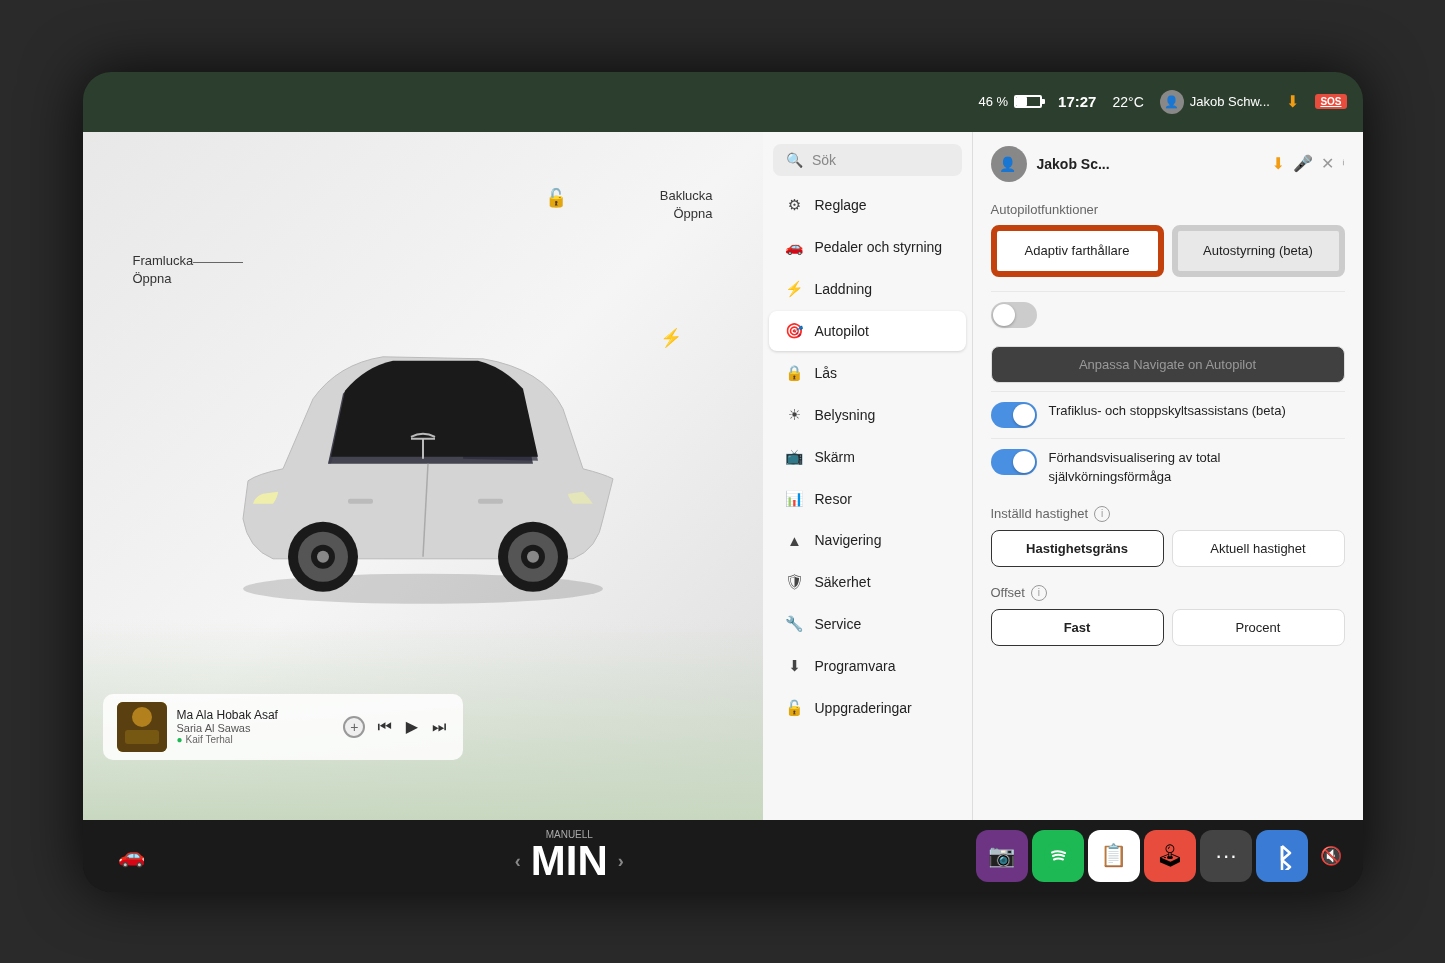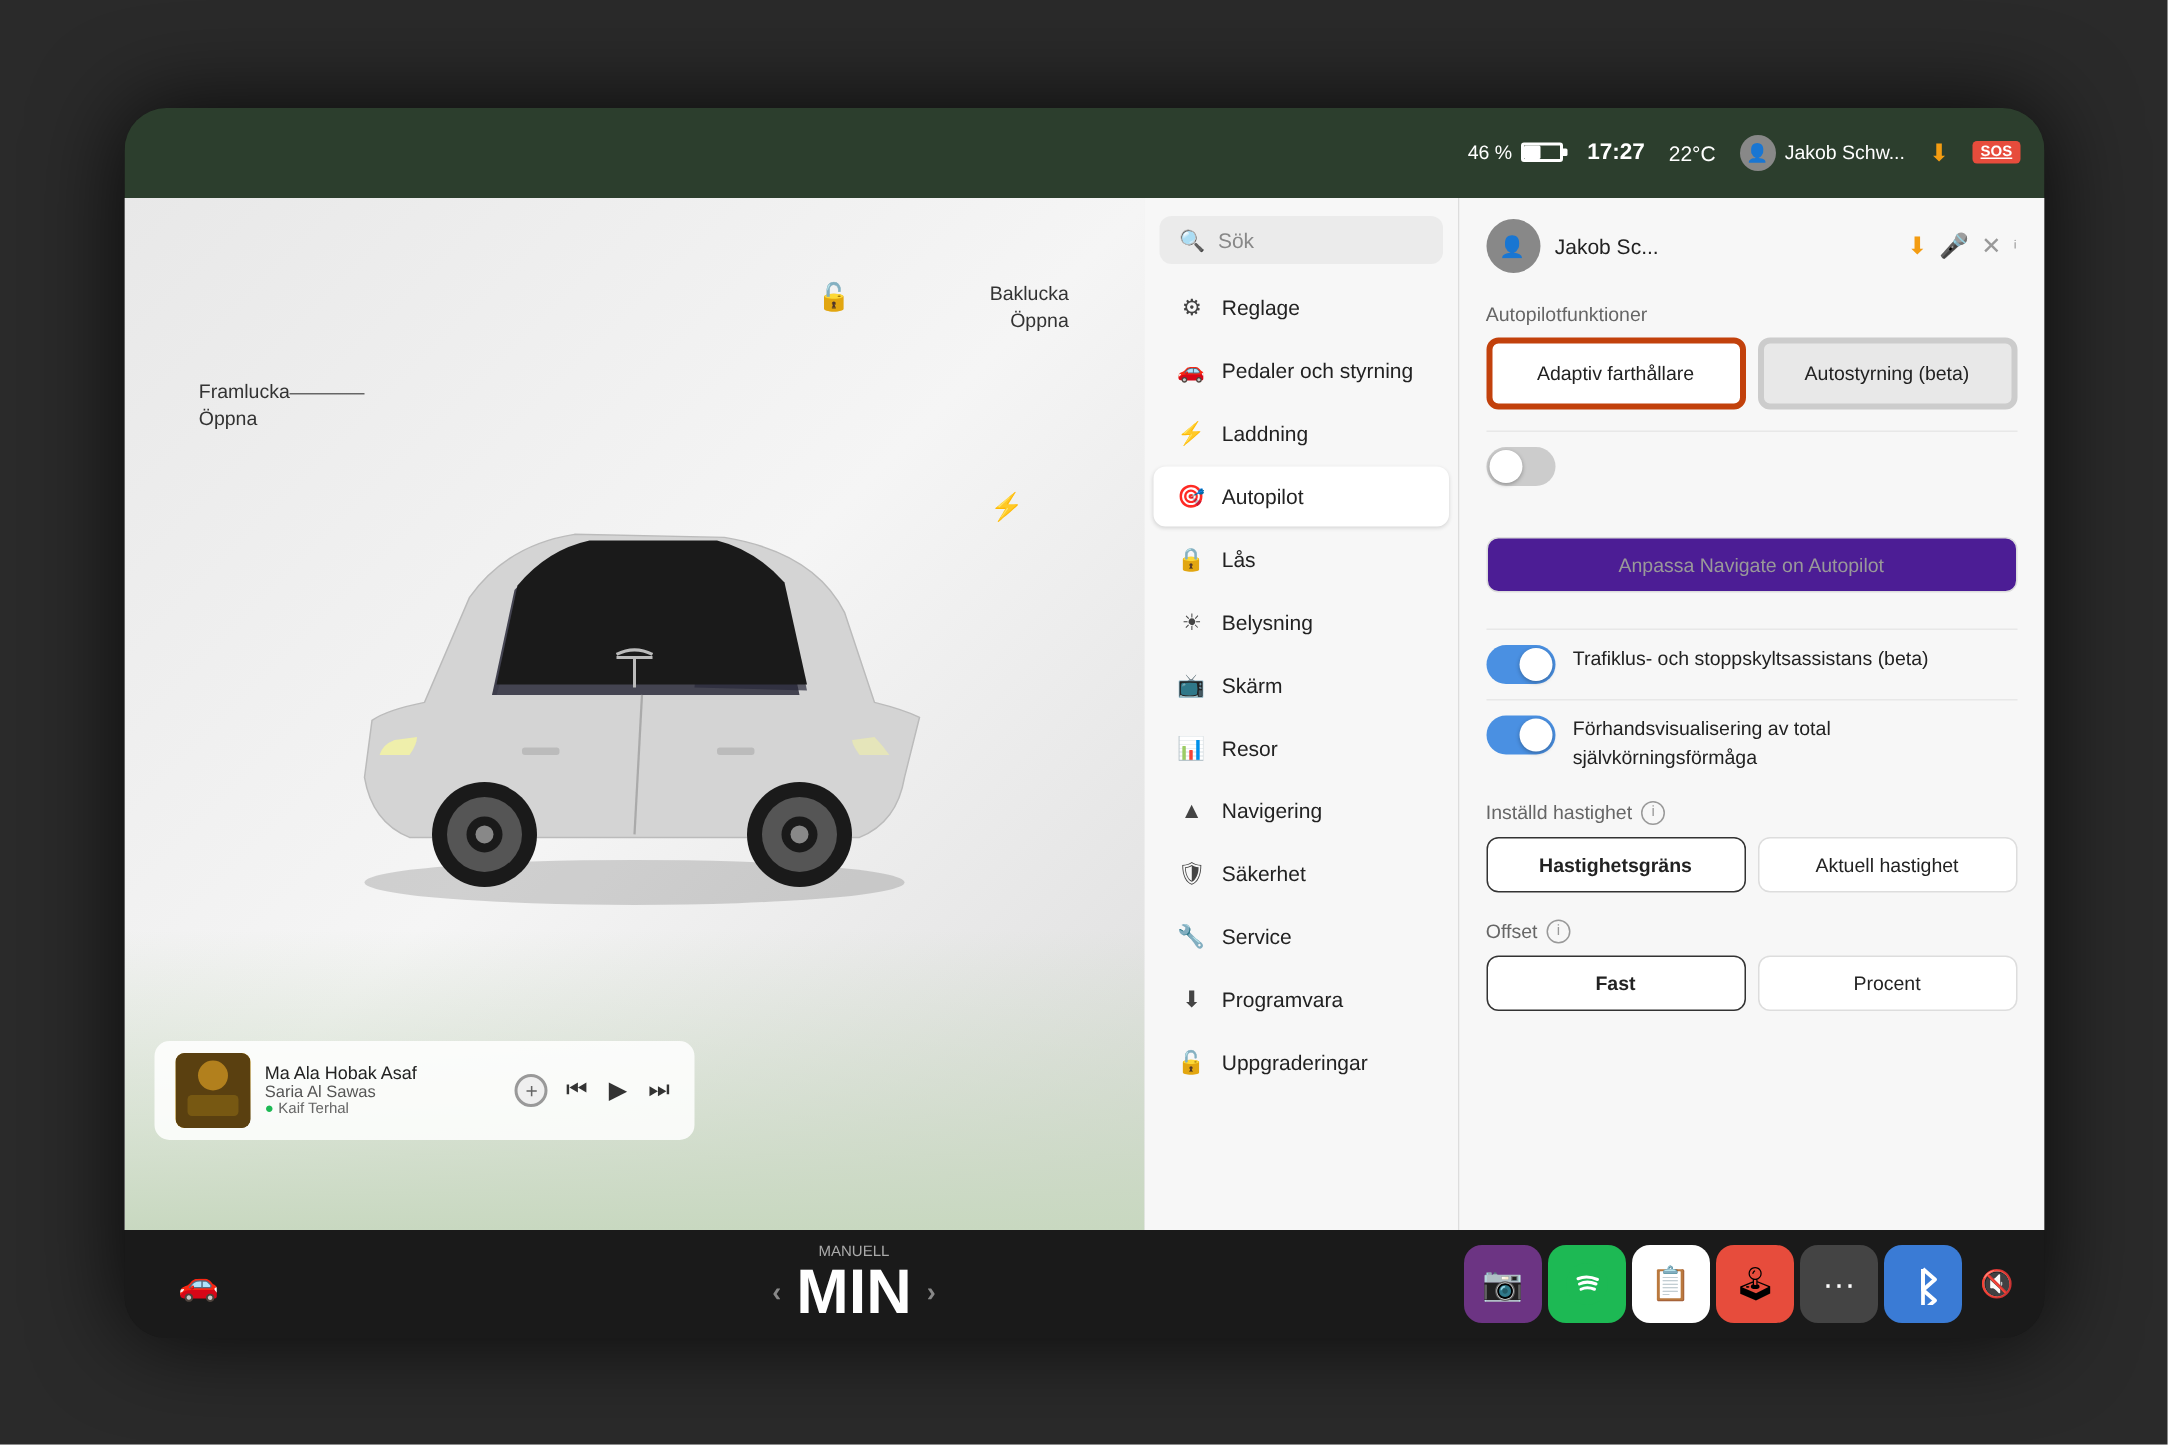--- a/index.html
+++ b/index.html
@@ -294,21 +294,21 @@
       border-radius: 50%;
       display: flex;
       align-items: center;
       justify-content: center;
       color: #fff;
       font-size: 14px;
     }
     .settings-username {
       font-size: 14px;
       color: #222;
-      font-weight: 400;
+      font-weight: 700;
     }
     .settings-user-icons {
       display: flex;
       gap: 8px;
       margin-left: auto;
       align-items: center;
     }
     .settings-user-icon {
       font-size: 16px;
       color: #f39c12;
@@ -326,21 +326,21 @@
 
     
     .autopilot-buttons {
       display: flex;
       gap: 8px;
       margin-bottom: 14px;
     }
     .ap-btn {
       flex: 1;
       padding: 12px 8px;
-      border: 4px solid #c2410c;
+      border: 6px solid #c2410c;
       border-radius: 8px;
       background: #fff;
       text-align: center;
       font-size: 13px;
       color: #222;
       cursor: pointer;
       line-height: 1.3;
     }
     .ap-btn.active {
       background: #e8e8e8;
@@ -390,25 +390,25 @@
     .toggle-sublabel {
       font-size: 12px;
       color: #007aff;
       margin-top: 2px;
     }
 
     .disabled-btn {
       padding: 10px 14px;
       border: 1px solid #ddd;
       border-radius: 8px;
-      background: #4c1d95;
+      background: #404040;
       font-size: 13px;
       color: #999;
       text-align: center;
-      margin: 24px 0;
+      margin: 8px 0;
       cursor: not-allowed;
     }
 
     
     .speed-section {
       margin-top: 10px;
     }
     .speed-info-row {
       display: flex;
       align-items: flex-start;

